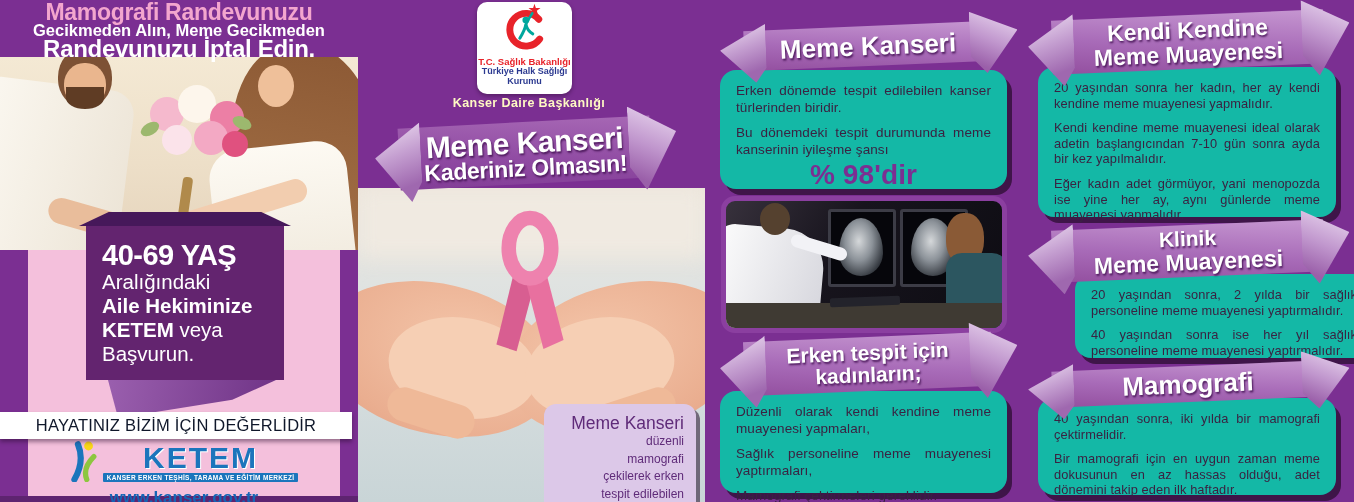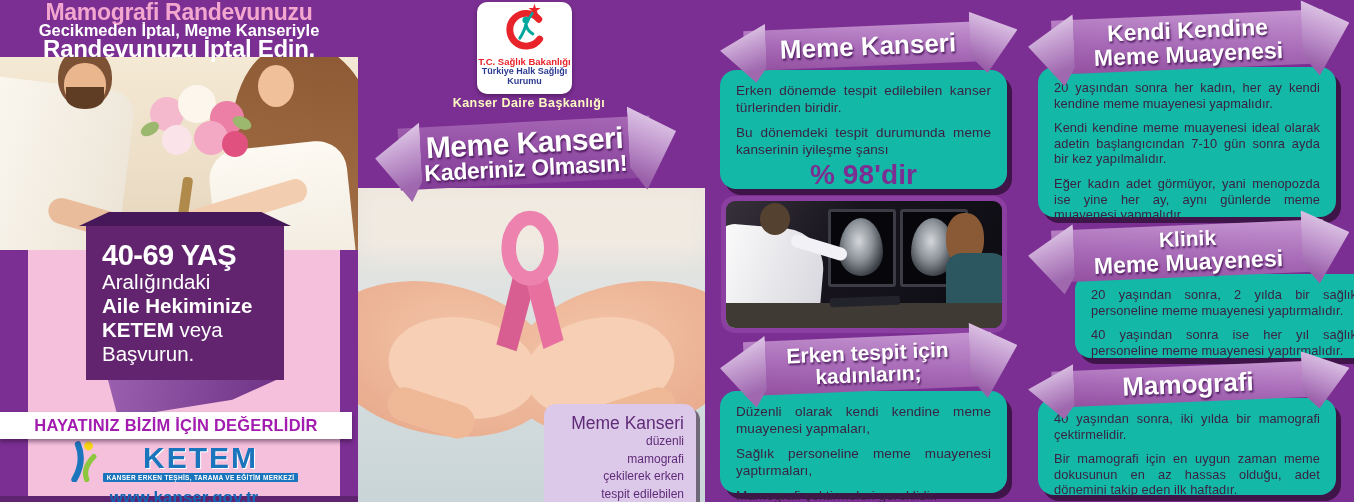--- a/index.html
+++ b/index.html
@@ -48,21 +48,21 @@
     clip-path:polygon(0 100%,14% 0,86% 0,100% 100%);}
   .age-tail{position:absolute;top:100%;left:22px;width:168px;height:38px;
     background:linear-gradient(100deg,#9a5fae,#6f3386);
     clip-path:polygon(0 0,100% 0,74% 52%,6% 100%);}
   .age-range{font-size:29px;font-weight:bold;line-height:30px;letter-spacing:-.5px;}
   .age-line{font-size:20.5px;line-height:24px;}
   .bold{font-weight:bold;}
 
   .value-strip{top:412px;left:0;width:352px;height:27px;background:#ffffff;z-index:6;
     box-shadow:0 3px 4px rgba(40,10,45,.45);display:flex;align-items:center;justify-content:center;}
-  .value-text{color:#a21caf;font-size:16.5px;font-weight:bold;letter-spacing:.2px;}
+  .value-text{color:#0f172a;font-size:16.5px;font-weight:normal;letter-spacing:.2px;}
 
   .ketem-block{top:440px;left:28px;width:312px;z-index:5;text-align:center;}
   .ketem-row{display:flex;align-items:center;justify-content:center;gap:3px;}
   .ketem-word-wrap{display:flex;flex-direction:column;align-items:center;}
   .ketem-word{color:#1b75bc;font-size:30px;font-weight:bold;letter-spacing:2px;line-height:28px;
     text-shadow:1px 1px 0 #ffffff;}
   .ketem-sub{background:#1b75bc;color:#ffffff;font-size:6.5px;font-weight:bold;letter-spacing:.3px;
     padding:1px 4px;border-radius:1px;margin-top:1px;white-space:nowrap;}
   .ketem-url{color:#1565b5;font-size:17px;font-weight:bold;margin-top:2px;}
   .left-bottom{top:496px;left:0;width:358px;height:6px;background:#5e2470;z-index:3;}
@@ -150,21 +150,21 @@
   .r-b3{left:1052px;top:366px;width:272px;height:36px;}
   .b-b3{left:1038px;top:398px;width:298px;height:97px;}
 </style>
 </head>
 <body>
 
 <div class="poster">
 
   <div class="abs left-header">
     <div class="lh1">Mamografi Randevunuzu</div>
-    <div class="lh2">Gecikmeden İptal, Meme Kanseriyle</div>
+    <div class="lh2">Gecikmeden Alın, Meme Gecikmeden</div>
     <div class="lh3">Randevunuzu İptal Edin.</div>
   </div>
 
   <div class="abs couple-photo">
     <div class="cp-shape man-shirt"></div>
     <div class="cp-shape man-head"></div>
     <div class="cp-shape man-face"></div>
     <div class="cp-shape man-beard"></div>
     <div class="cp-shape woman-hair"></div>
     <div class="cp-shape woman-face"></div>

